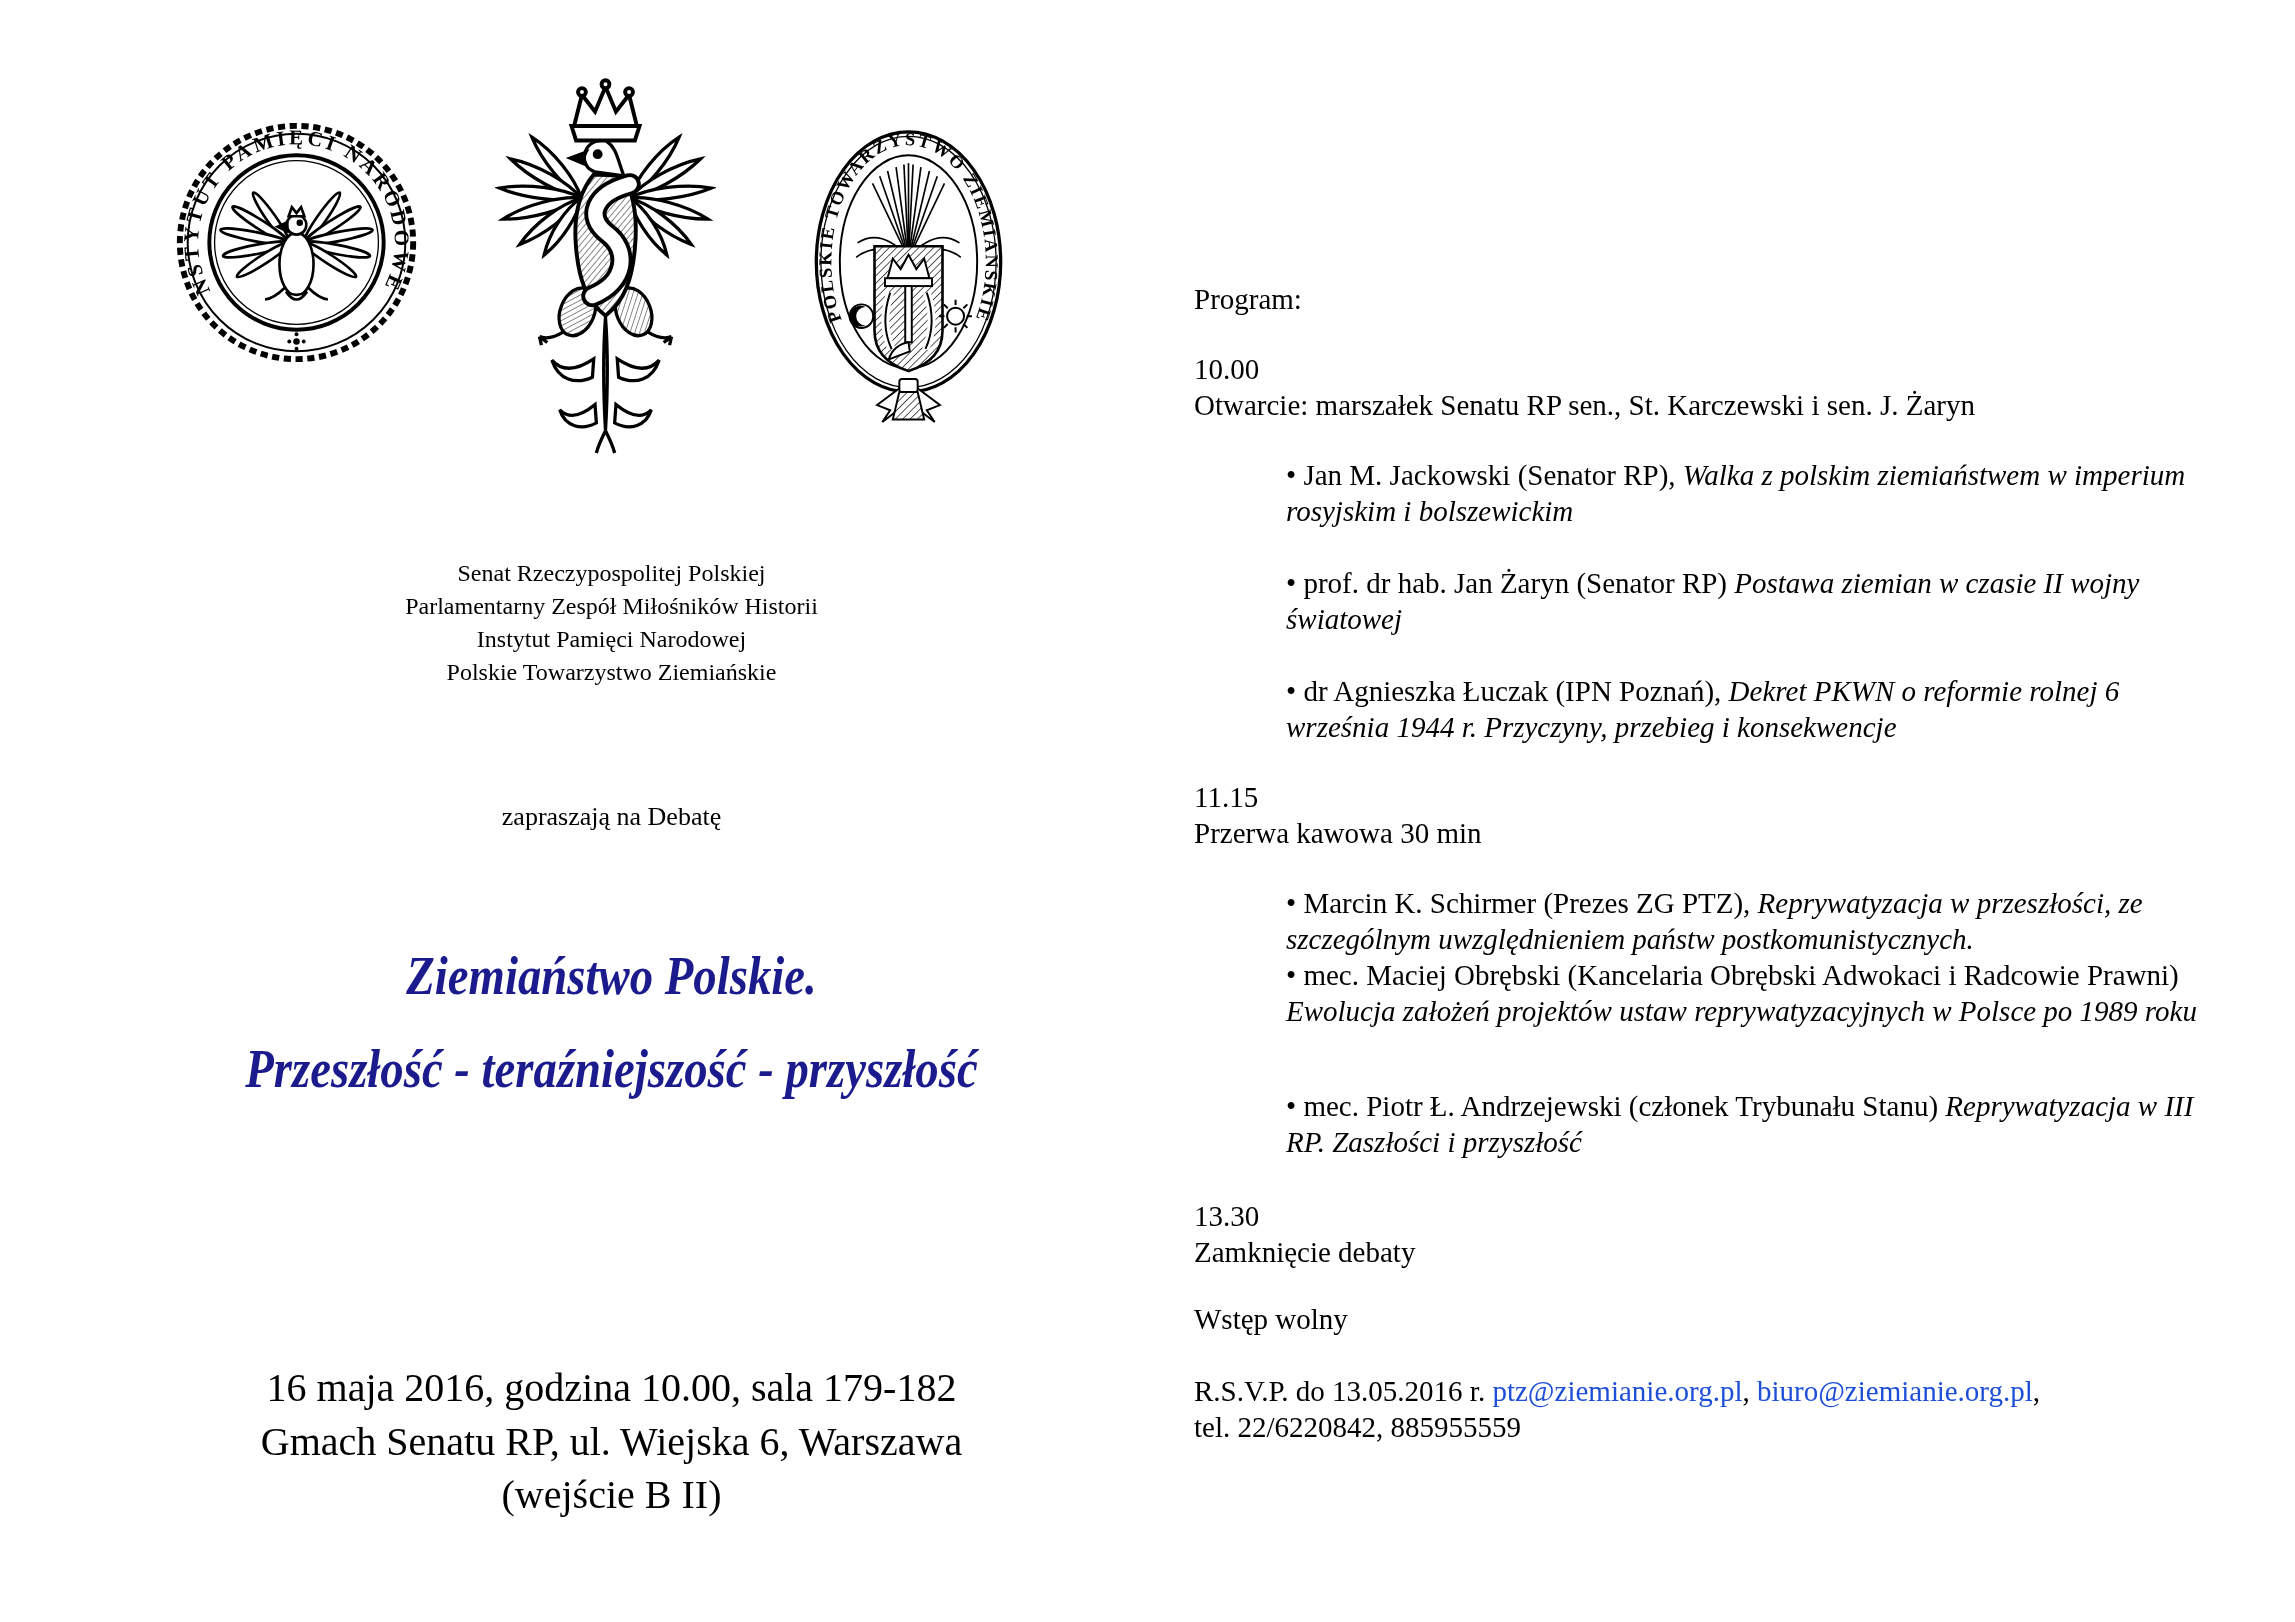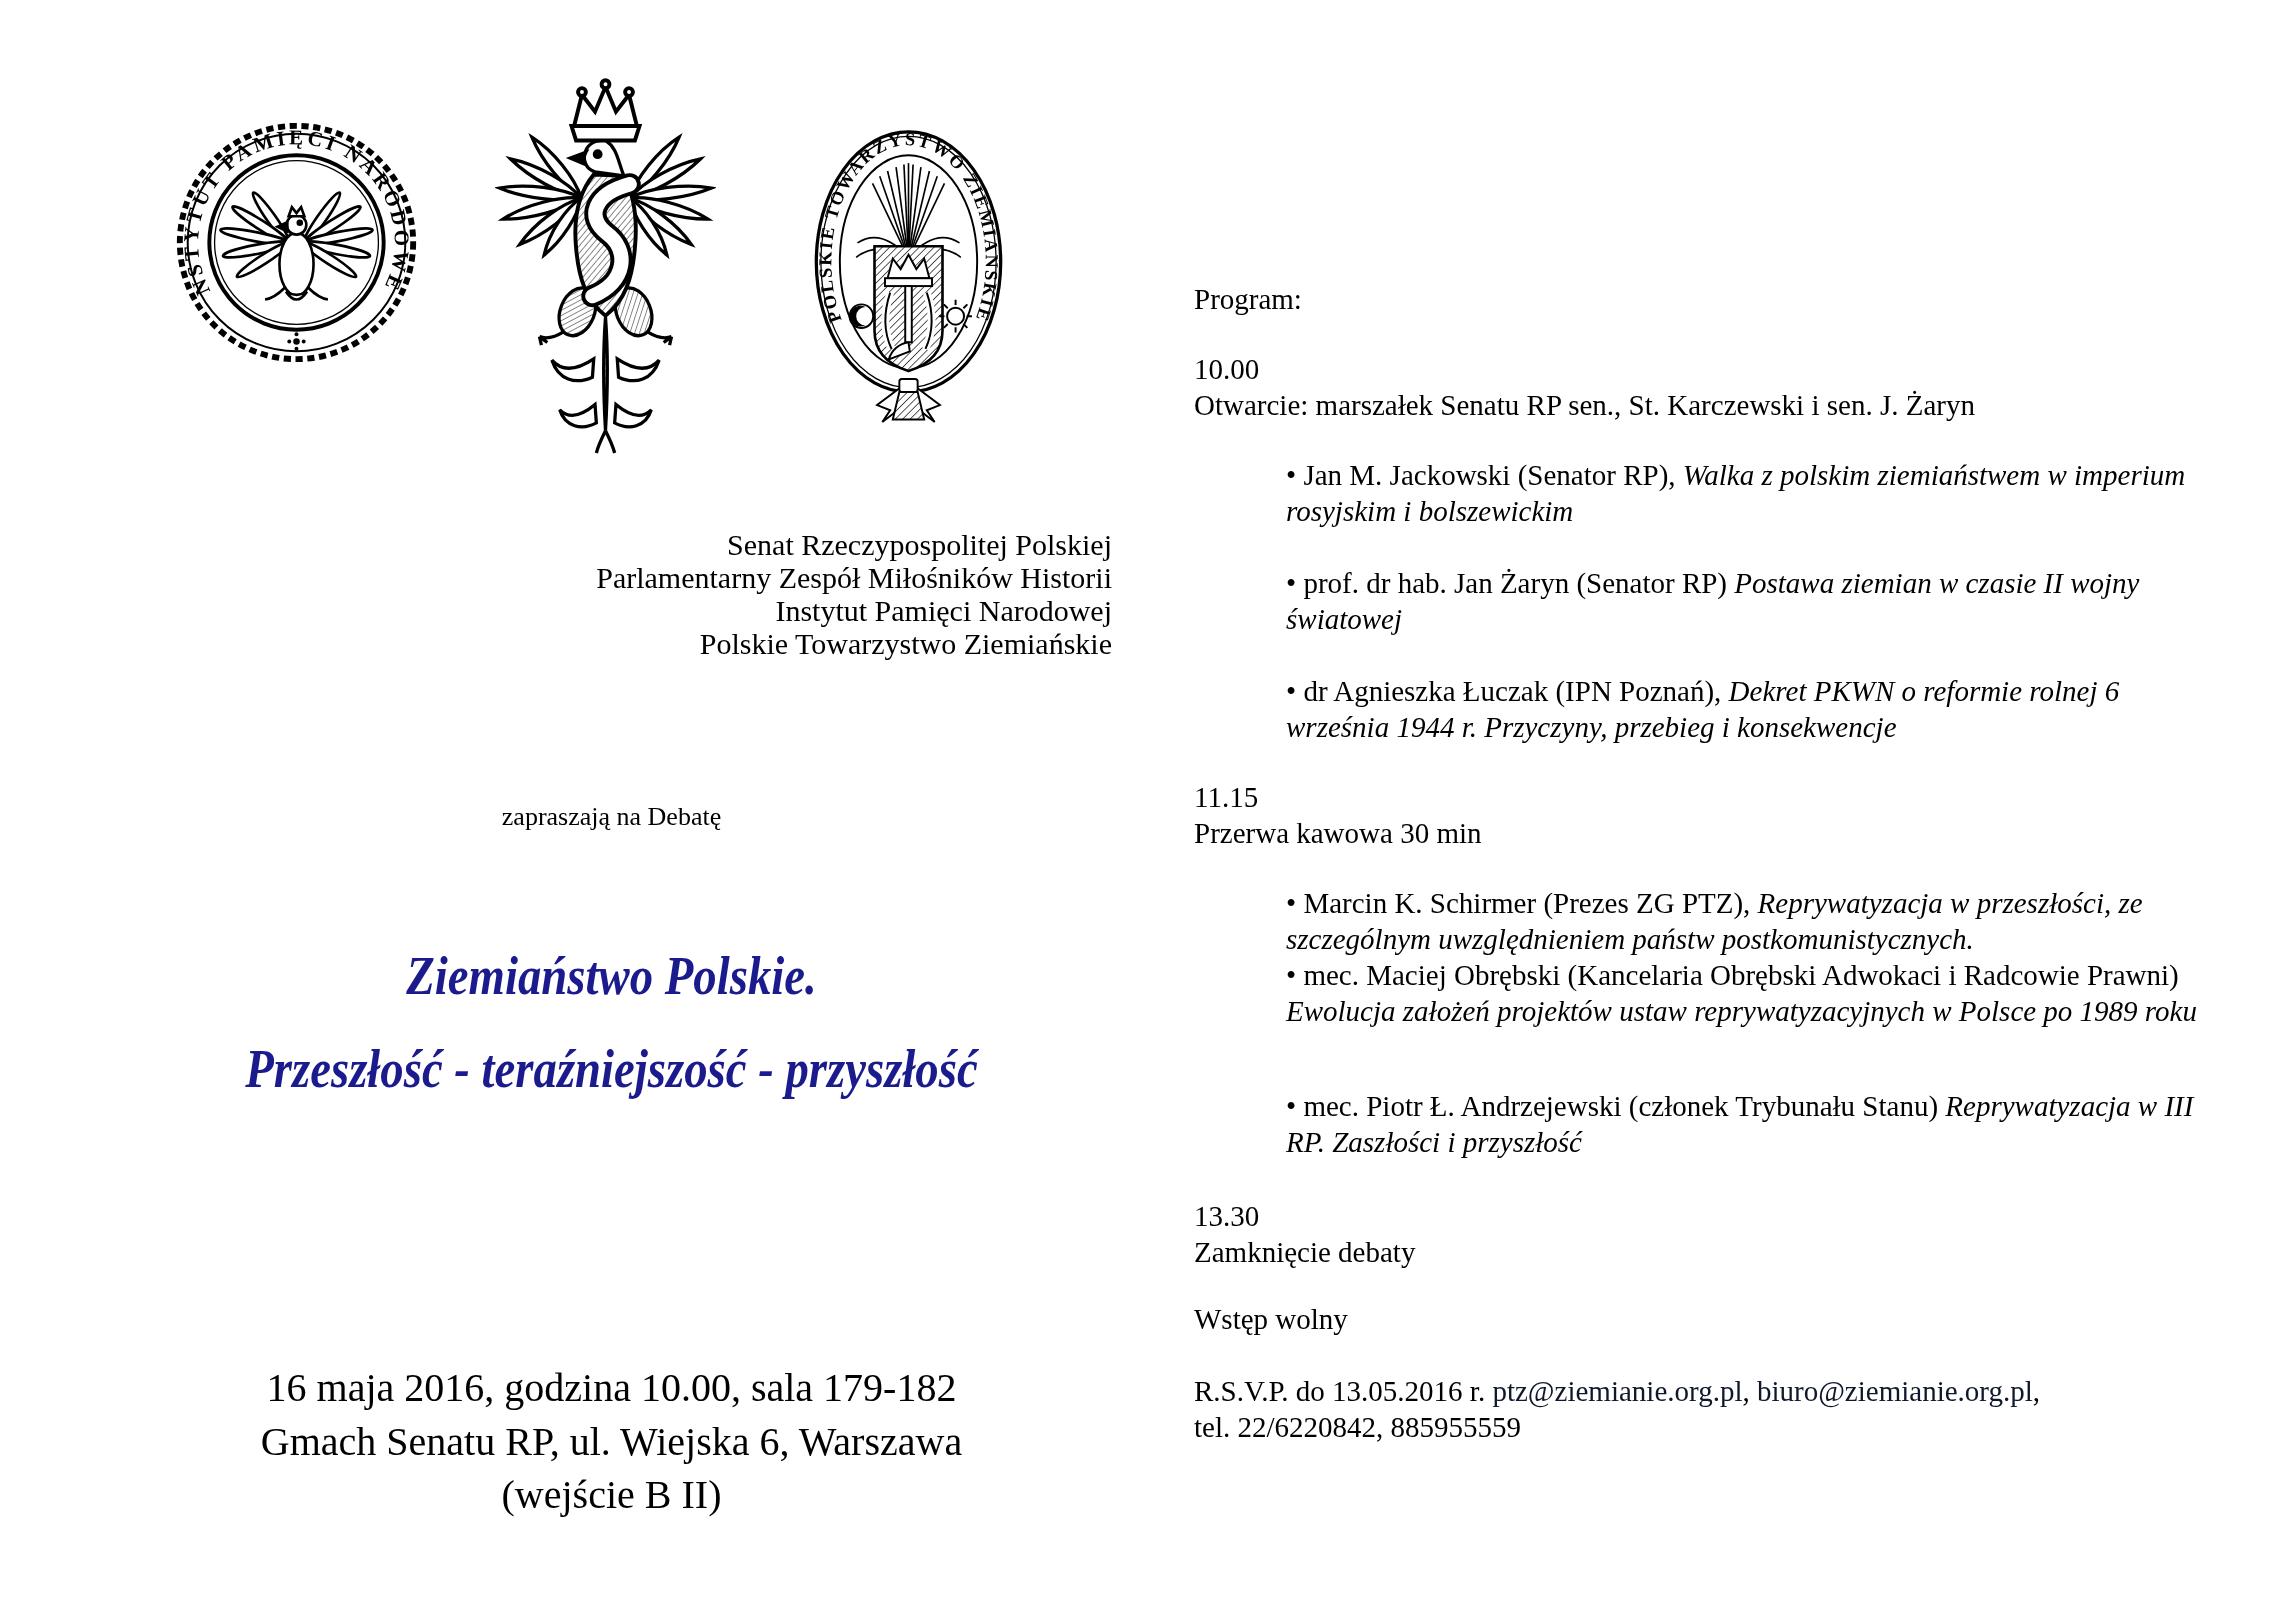--- a/index.html
+++ b/index.html
@@ -7,21 +7,21 @@
         font-family:"Liberation Serif","DejaVu Serif",serif;overflow:hidden;}
 
   
   .logo{position:absolute;}
   #ipn-logo{left:170px;top:116px;width:253px;height:253px;}
   #senate-logo{left:495px;top:75px;width:221px;height:382px;}
   #ptz-logo{left:809px;top:120px;width:199px;height:306px;}
 
   
   .center-block{position:absolute;left:111px;width:1001px;text-align:center;}
-  .org{top:528px;font-size:30px;line-height:33px;text-align:right;}
+  .org{top:557px;font-size:24px;line-height:33px;}
   .invite{top:802px;font-size:26px;}
   .title-line{font-weight:bold;font-style:italic;font-size:55px;line-height:1.1;
               color:#1b1b8e;transform:scaleX(.85);transform-origin:50% 50%;}
   .title1{top:946px;}
   .title2{top:1039px;}
   .details{top:1371px;font-size:40px;line-height:34px;}
   .details .detail{margin-bottom:19.6px;}
 
   
   .program{position:absolute;left:1194px;top:281px;width:1021px;
@@ -30,21 +30,21 @@
   .slot{margin-top:34px;}
   .slot3{margin-top:41px;}
   .slot4{margin-top:38px;}
   .talks{margin-left:92px;}
   .g1,.g2{margin-top:34px;}
   .g3{margin-top:59px;}
   .talk.gap{margin-bottom:36px;}
   .talk em{font-style:italic;}
   .admission{margin-top:31px;}
   .rsvp{margin-top:36px;}
-  a.email{color:#0f172a;text-decoration:none;cursor:pointer;}
+  a.email{color:#1d4ed8;text-decoration:none;cursor:pointer;}
 
   svg text{font-family:"Liberation Serif","DejaVu Serif",serif;}
 </style>
 </head>
 <body>
 
 <div class="page">
 
   <svg id="ipn-logo" class="logo" viewBox="0 0 386 386">
     <defs>

